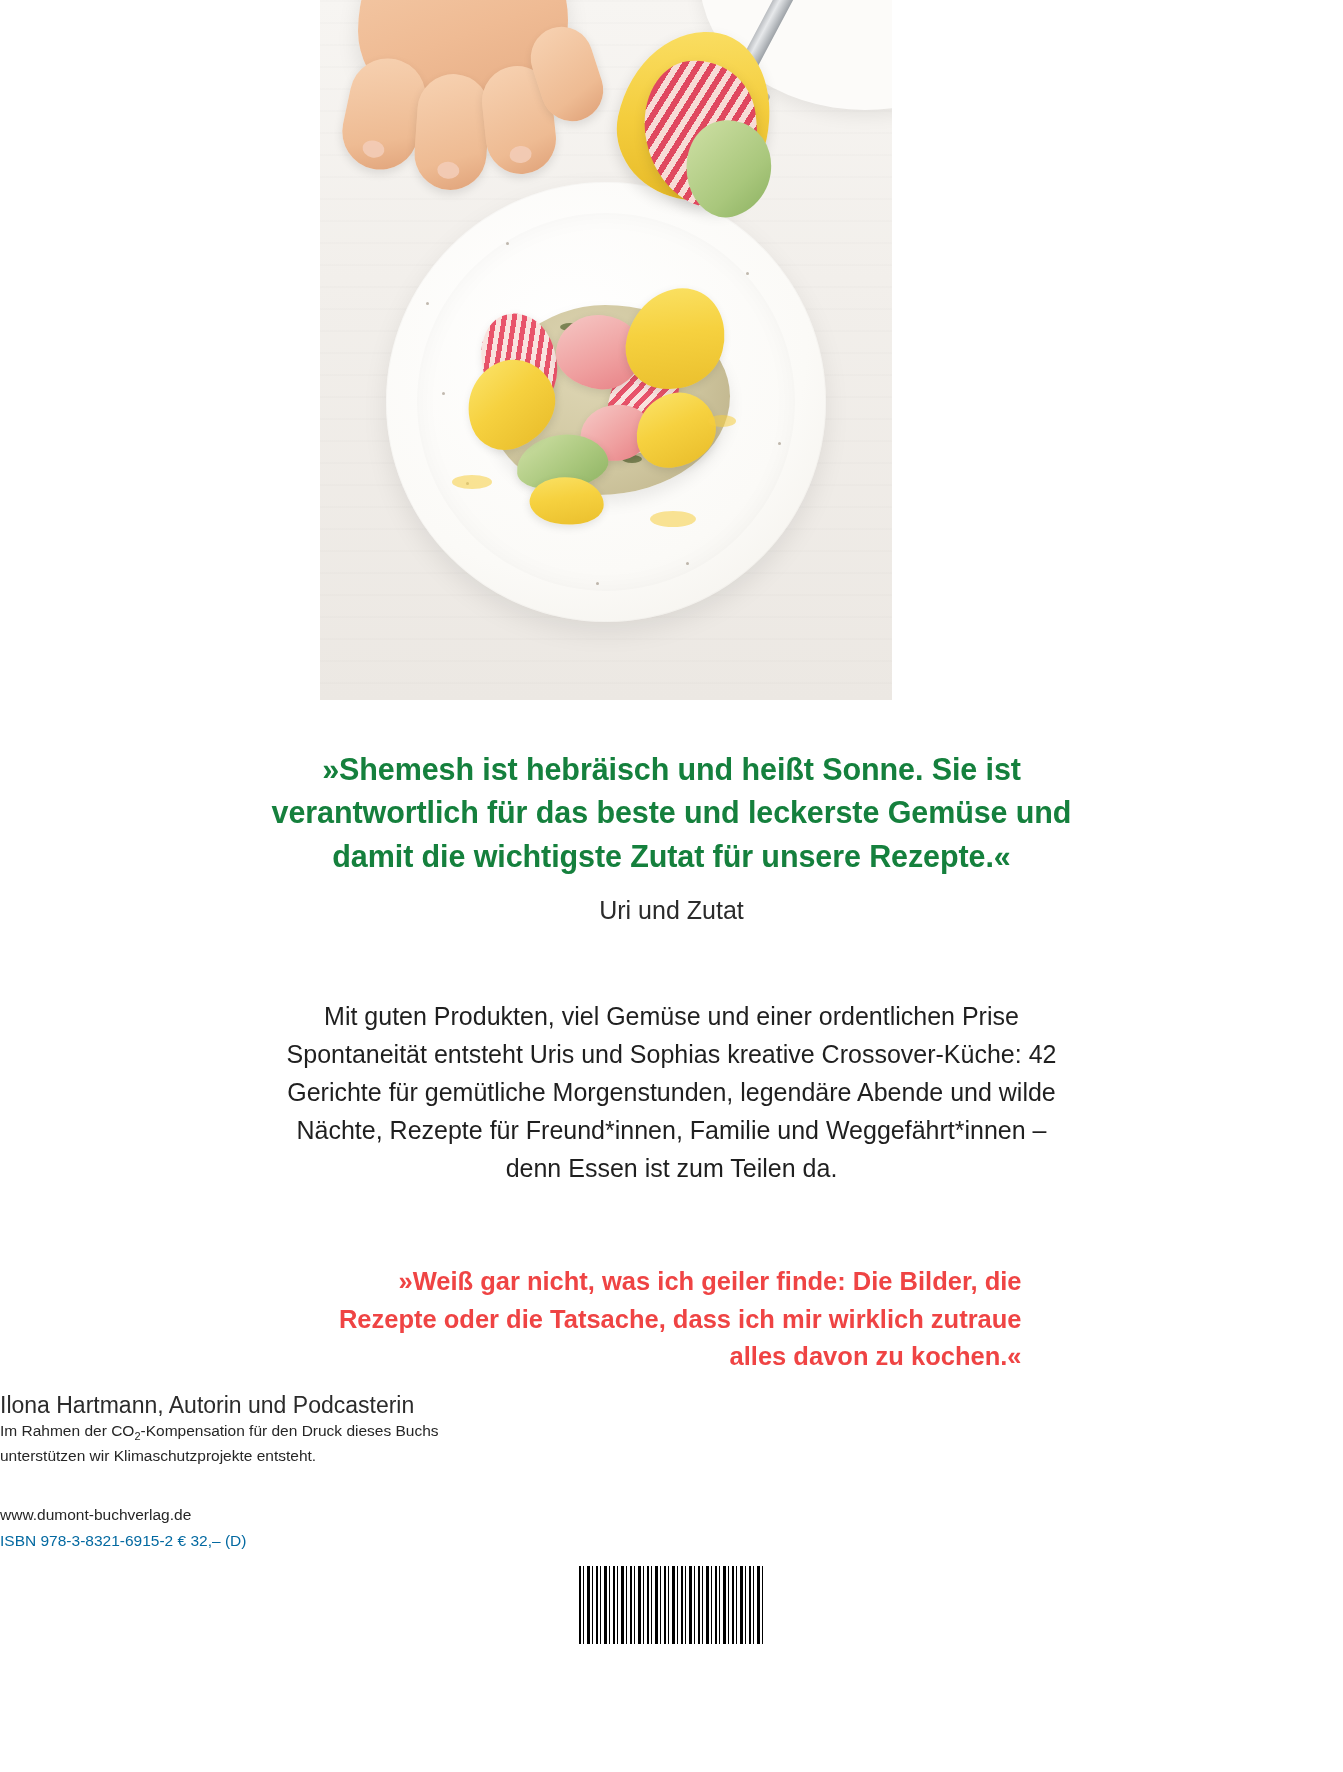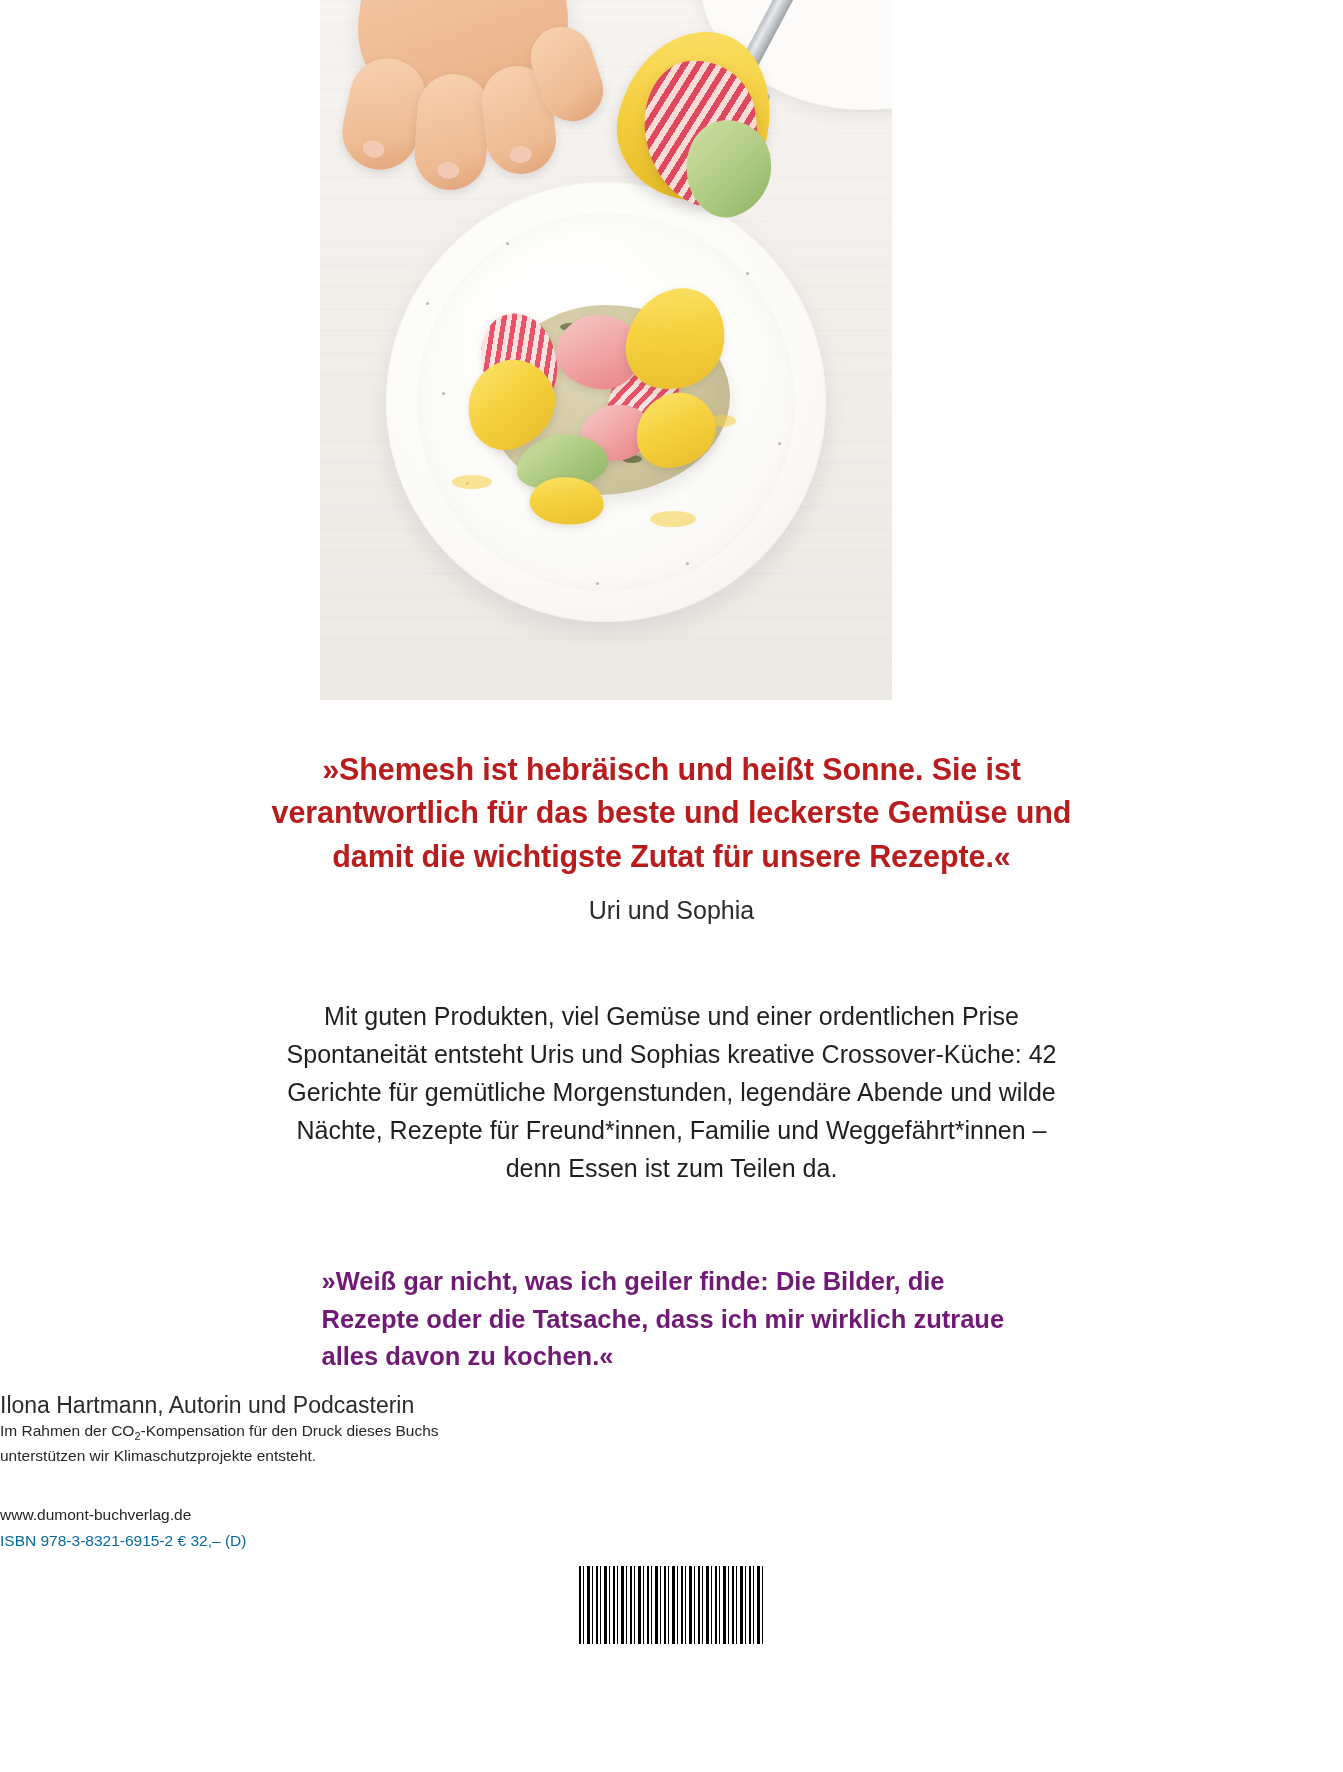--- a/index.html
+++ b/index.html
@@ -218,21 +218,21 @@
   .content {
     position: absolute;
     left: 0;
     top: 700px;
     width: 1343px;
   }
   .quote-main {
     width: 830px;
     margin: 48px auto 0 auto;
     text-align: center;
-    color: #b91c1c;
+    color: #15803d;
     font-weight: bold;
     font-size: 30.5px;
     line-height: 1.42;
     letter-spacing: -0.1px;
   }
   .attrib {
     text-align: center;
     font-size: 25px;
     color: #2b2b2b;
     margin-top: 18px;
@@ -241,22 +241,22 @@
     width: 810px;
     margin: 72px auto 0 auto;
     text-align: center;
     font-size: 25px;
     line-height: 1.52;
     color: #1f1f1f;
   }
   .quote-second {
     width: 700px;
     margin: 76px auto 0 auto;
-    text-align: left;
-    color: #701a75;
+    text-align: right;
+    color: #ef4444;
     font-weight: bold;
     font-size: 25.5px;
     line-height: 1.48;
   }
   .attrib2 {
     text-align: left;
     font-size: 23px;
     color: #2b2b2b;
     margin-top: 16px;
   }
@@ -376,21 +376,21 @@
   </div>
   <div class="leaf-fork"></div>
   <div class="beet-fork"></div>
   <div class="leaf-fork2"></div>
 </div>
 
 <div class="content">
 
   <div class="quote-main">»Shemesh ist hebräisch und heißt Sonne. Sie ist verantwortlich für das beste und leckerste Gemüse und damit die wichtigste Zutat für unsere Rezepte.«</div>
 
-  <div class="attrib">Uri und Sophia</div>
+  <div class="attrib">Uri und Zutat</div>
 
   <div class="blurb">Mit guten Produkten, viel Gemüse und einer ordentlichen Prise Spontaneität entsteht Uris und Sophias kreative Crossover-Küche: 42 Gerichte für gemütliche Morgenstunden, legendäre Abende und wilde Nächte, Rezepte für Freund*innen, Familie und Weggefährt*innen – denn Essen ist zum Teilen da.</div>
 
   <div class="quote-second">»Weiß gar nicht, was ich geiler finde: Die Bilder, die Rezepte oder die Tatsache, dass ich mir wirklich zutraue alles davon zu kochen.«</div>
 
   <div class="attrib2">Ilona Hartmann, Autorin und Podcasterin</div>
 </div>
 
 <div class="footer">
   <div class="eco">

